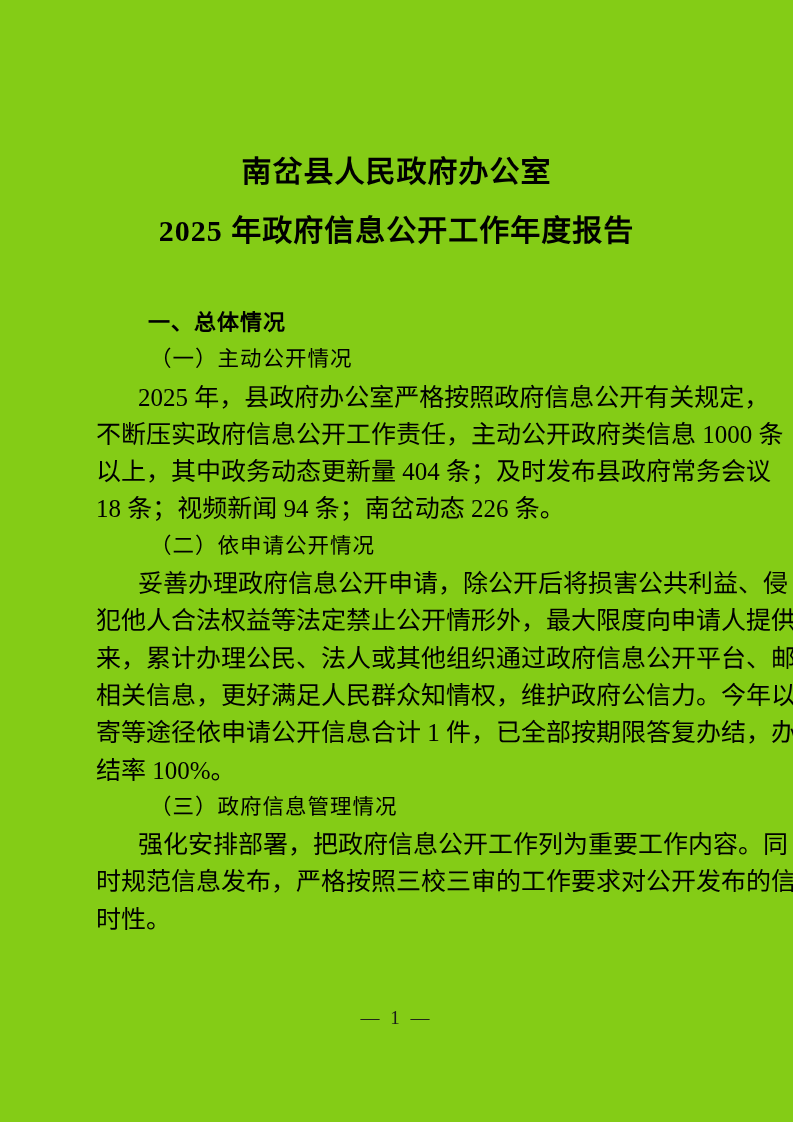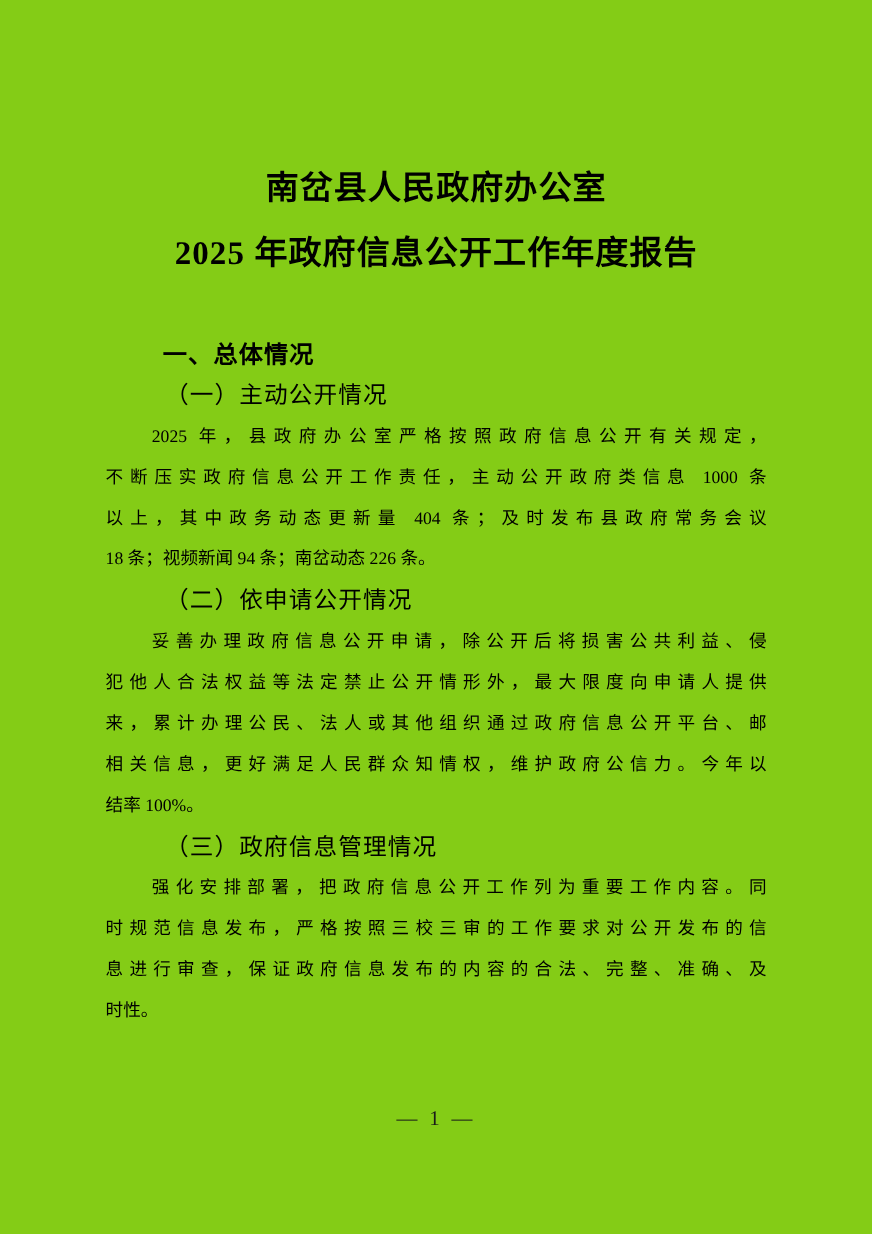--- a/index.html
+++ b/index.html
@@ -35,21 +35,21 @@
 
   .content {
     position: absolute;
     top: 304px;
     left: 96px;
     width: 601px;
   }
   .textline {
     height: 37.3px;
     line-height: 37.3px;
-    font-size: 16px;
+    font-size: 25px;
     white-space: nowrap;
     text-align: justify;
     text-align-last: justify;
     -moz-text-align-last: justify;
   }
   .textline.role-h1 {
     font-family: "Liberation Sans", "DejaVu Sans", sans-serif;
     font-weight: 700;
     font-size: 22px;
     padding-left: 52px;
@@ -96,23 +96,23 @@
       <div class="textline role-h2">（一）主动公开情况</div>
       <div class="textline role-p-first">2025 年，县政府办公室严格按照政府信息公开有关规定，</div>
       <div class="textline role-p">不断压实政府信息公开工作责任，主动公开政府类信息 1000 条</div>
       <div class="textline role-p">以上，其中政务动态更新量 404 条；及时发布县政府常务会议</div>
       <div class="textline role-p-end">18 条；视频新闻 94 条；南岔动态 226 条。</div>
       <div class="textline role-h2">（二）依申请公开情况</div>
       <div class="textline role-p-first">妥善办理政府信息公开申请，除公开后将损害公共利益、侵</div>
       <div class="textline role-p">犯他人合法权益等法定禁止公开情形外，最大限度向申请人提供</div>
       <div class="textline role-p">来，累计办理公民、法人或其他组织通过政府信息公开平台、邮</div>
       <div class="textline role-p">相关信息，更好满足人民群众知情权，维护政府公信力。今年以</div>
+      <div class="textline role-p">寄等途径依申请公开信息合计 1 件，已全部按期限答复办结，办</div>
       <div class="textline role-p-end">结率 100%。</div>
       <div class="textline role-h2">（三）政府信息管理情况</div>
       <div class="textline role-p-first">强化安排部署，把政府信息公开工作列为重要工作内容。同</div>
       <div class="textline role-p">时规范信息发布，严格按照三校三审的工作要求对公开发布的信</div>
-      <div class="textline role-p">息进行审查，保证政府信息发布的内容的合法、完整、准确、及</div>
       <div class="textline role-p-end">时性。</div>
     </main>
 
   <div class="page-footer">— 1 —</div>
 
 </div>
 
 </body></html>

